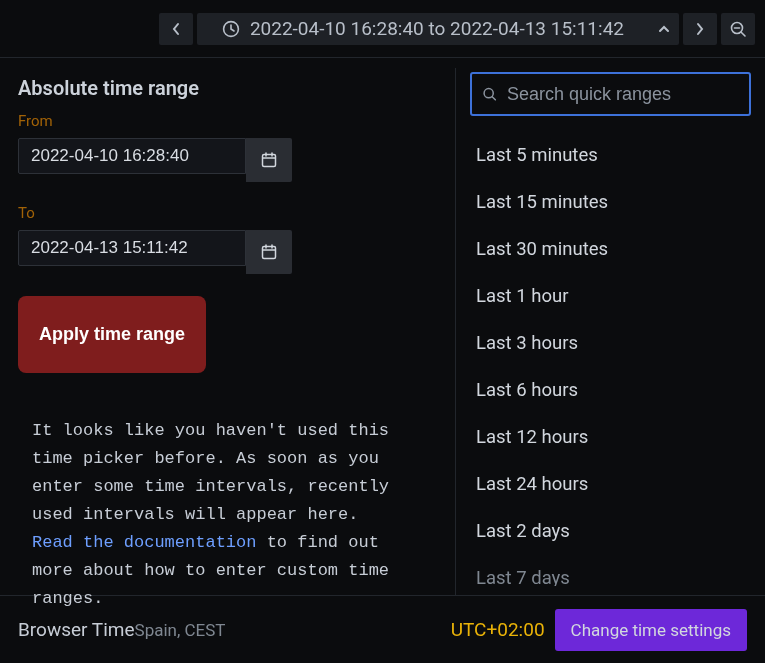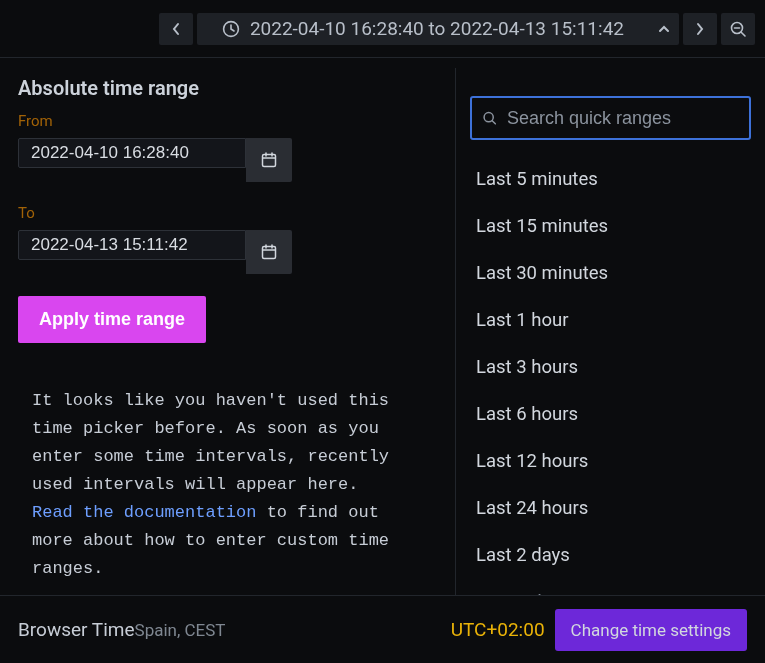--- a/index.html
+++ b/index.html
@@ -75,47 +75,47 @@
     .field-group { margin-bottom: 22px;}
     .field-label {
       font-size: 15px;
       color: #a16207;
       margin-bottom: 8px;
       display: block;
     }
     .input-row { display: flex; gap:0;}
     .text-input {
       width: 228px;
-      height: 30px;
+      height: 36px;
       background: #13151a;
       border: 1px solid #2d3138;
       color: #d9dde3;
       font-size: 17px;
       padding: 0 12px;
       border-radius: 2px 0 0 2px;
       outline: none;
     }
     .cal-btn {
       width: 46px;
       height: 44px;
       background: #2a2d33;
       display: flex;
       align-items: center;
       justify-content: center;
       border-radius: 0 2px 2px 0;
       cursor: pointer;
     }
     .apply-btn {
-      background: #d946ef;
+      background: #7f1d1d;
       color: #fff;
       font-size: 18px;
       font-weight: 600;
-      padding: 13px 21px;
+      padding: 28px 21px;
       border: none;
-      border-radius: 2px;
+      border-radius: 8px;
       cursor: pointer;
     }
     .help-text {
       margin-top: 44px;
       padding: 0 14px;
       font-size: 17px;
       line-height: 1.65;
       color: #c7cdd6;
       font-family: Liberation Mono, monospace;
     }
@@ -123,21 +123,20 @@
     .help-paragraph span { display:inline; }
     .search-row {
       display: flex;
       align-items: center;
       height: 44px;
       border: 2px solid #3d71d9;
       border-radius: 3px;
       padding: 0 10px;
       gap: 10px;
       margin-bottom: 20px;
-      margin-top: 24px;
     }
     .search-row input {
       flex: 1;
       background: transparent;
       border: none;
       outline: none;
       font-size: 18px;
       color: #bcc3cc;
     }
     .search-row input::placeholder { color: #8b939e; }

